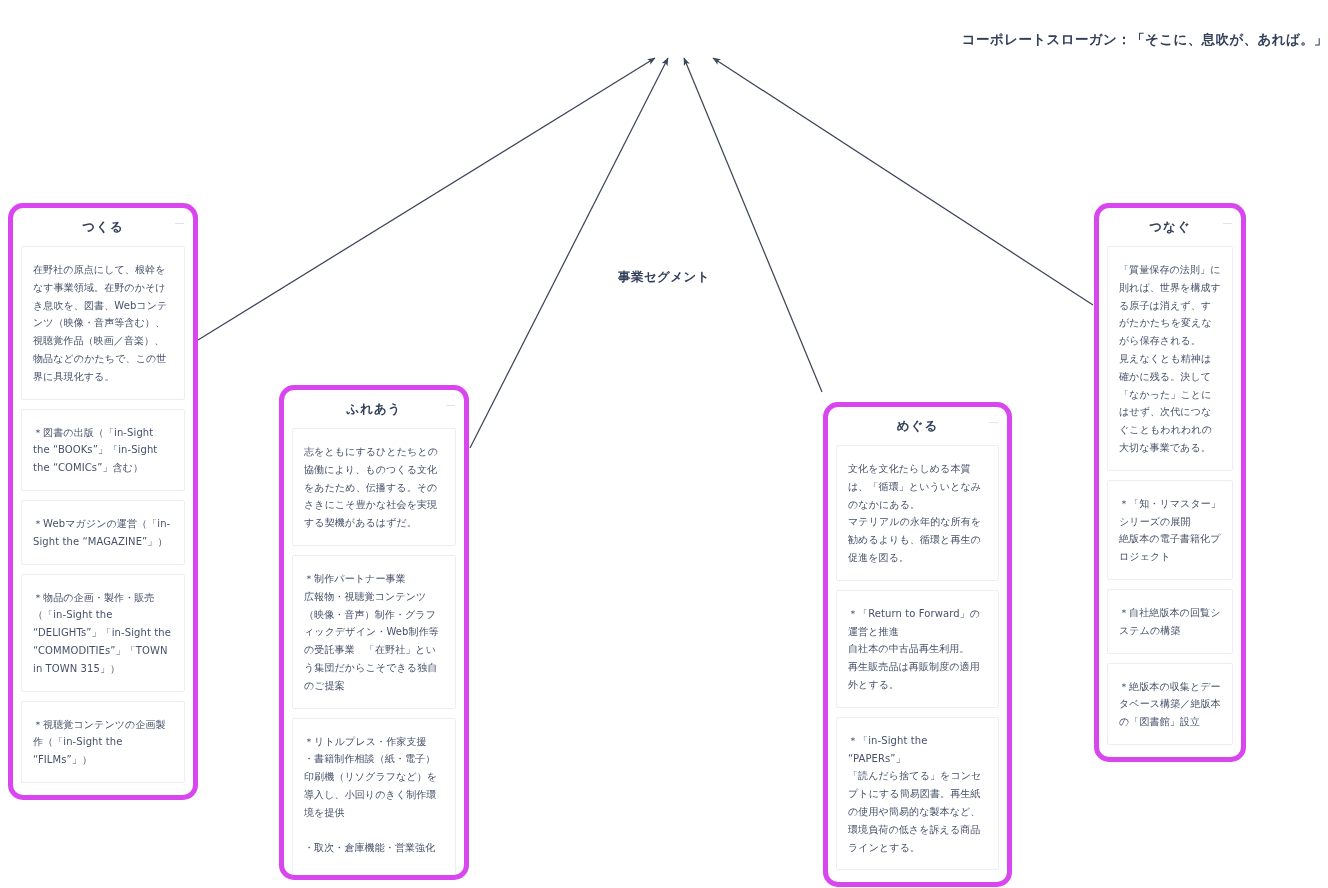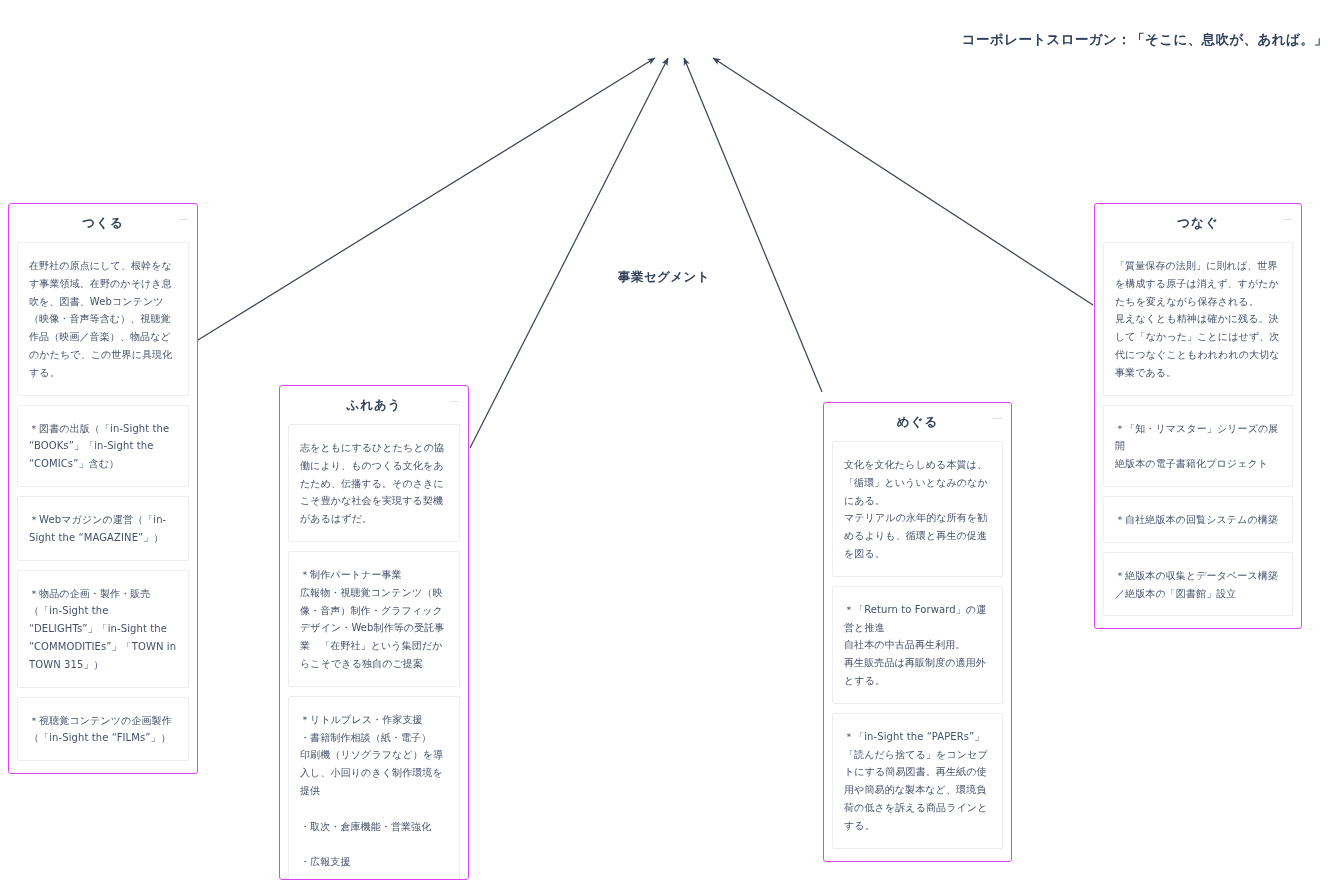--- a/index.html
+++ b/index.html
@@ -59,22 +59,22 @@
     font-weight: 700;
     letter-spacing: 0.4px;
     color: #33405a;
     z-index: 4;
   }
 
   
   .card {
     position: absolute;
     background: #ffffff;
-    border: 1px solid #d946ef;
-    border-radius: 3px;
+    border: 5px solid #d946ef;
+    border-radius: 15px;
     box-sizing: border-box;
     z-index: 3;
     padding: 0 0 8px 0;
   }
 
   .card-head {
     position: relative;
     height: 38px;
     display: flex;
     align-items: center;
@@ -142,21 +142,21 @@
     overflow: hidden;
   }
   #card-meguru {
     left: 823px;
     top: 402px;
     width: 189px;
   }
   #card-tsunagu {
     left: 1094px;
     top: 203px;
-    width: 208px;
+    width: 152px;
   }
 </style>
 </head>
 <body>
 
 <div id="canvas">
 
   <svg id="connectors" viewBox="0 0 1328 888" width="1328" height="888" xmlns="http://www.w3.org/2000/svg">
     <defs>
       <marker id="arrowhead" markerWidth="7" markerHeight="7" refX="6" refY="3.2" orient="auto" markerUnits="strokeWidth">

